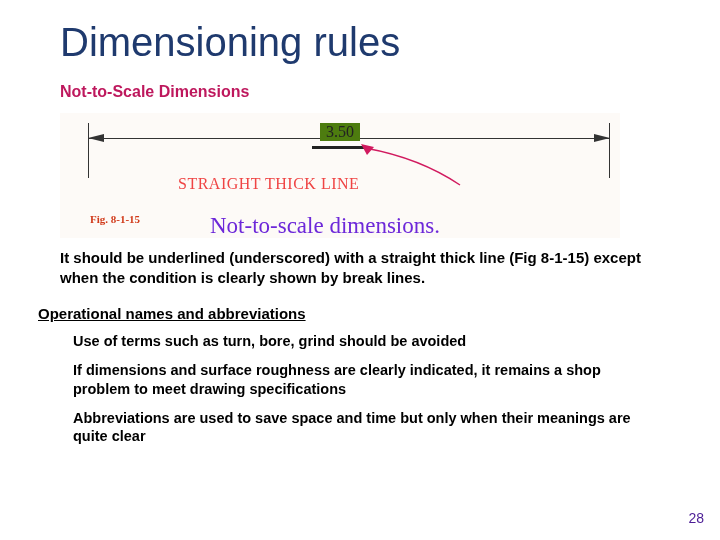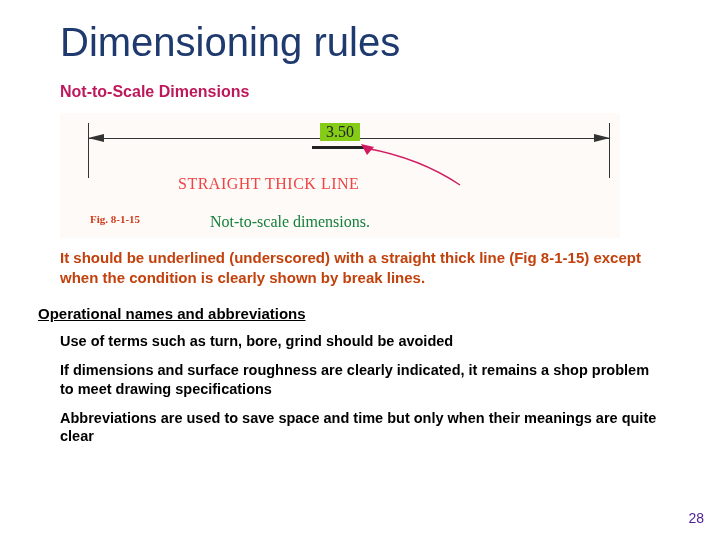--- a/index.html
+++ b/index.html
@@ -71,21 +71,21 @@
     top: 10px;
     width: 1px;
     height: 55px;
     background: #333;
   }
   .dim-value {
     position: absolute;
     top: 10px;
     left: 50%;
     transform: translateX(-50%);
-    background: #84cc16;
+    background: #4d7c0f;
     padding: 0 6px;
     font-family: "Times New Roman", serif;
     font-size: 16px;
     color: #222;
   }
   .thickline {
     position: absolute;
     top: 33px;
     left: 50%;
     transform: translateX(-50%);
@@ -116,43 +116,44 @@
     font-family: "Times New Roman", serif;
     font-weight: 700;
     font-size: 11px;
     color: #d13a1a;
   }
   .fig-caption {
     position: absolute;
     top: 100px;
     left: 150px;
     font-family: "Times New Roman", serif;
-    font-size: 16px;
-    color: #15803d;
+    font-size: 23px;
+    color: #6d28d9;
   }
   .body-text {
-    color: #c2410c;
+    color: #000000;
     font-size: 15px;
     font-weight: 700;
     padding: 10px 60px 0 60px;
     line-height: 1.3;
   }
   .section-head {
     color: #000;
     font-size: 15px;
     font-weight: 700;
     text-decoration: underline;
     padding: 18px 60px 0 38px;
   }
   .bullet {
     color: #000;
     font-size: 14.5px;
     font-weight: 700;
     padding: 10px 60px 0 60px;
     line-height: 1.3;
+    margin-left: 13px;
   }
   .page-num {
     position: absolute;
     right: 16px;
     bottom: 14px;
     color: #4c1d95;
     font-size: 14px;
   }
 </style>
 </head>

